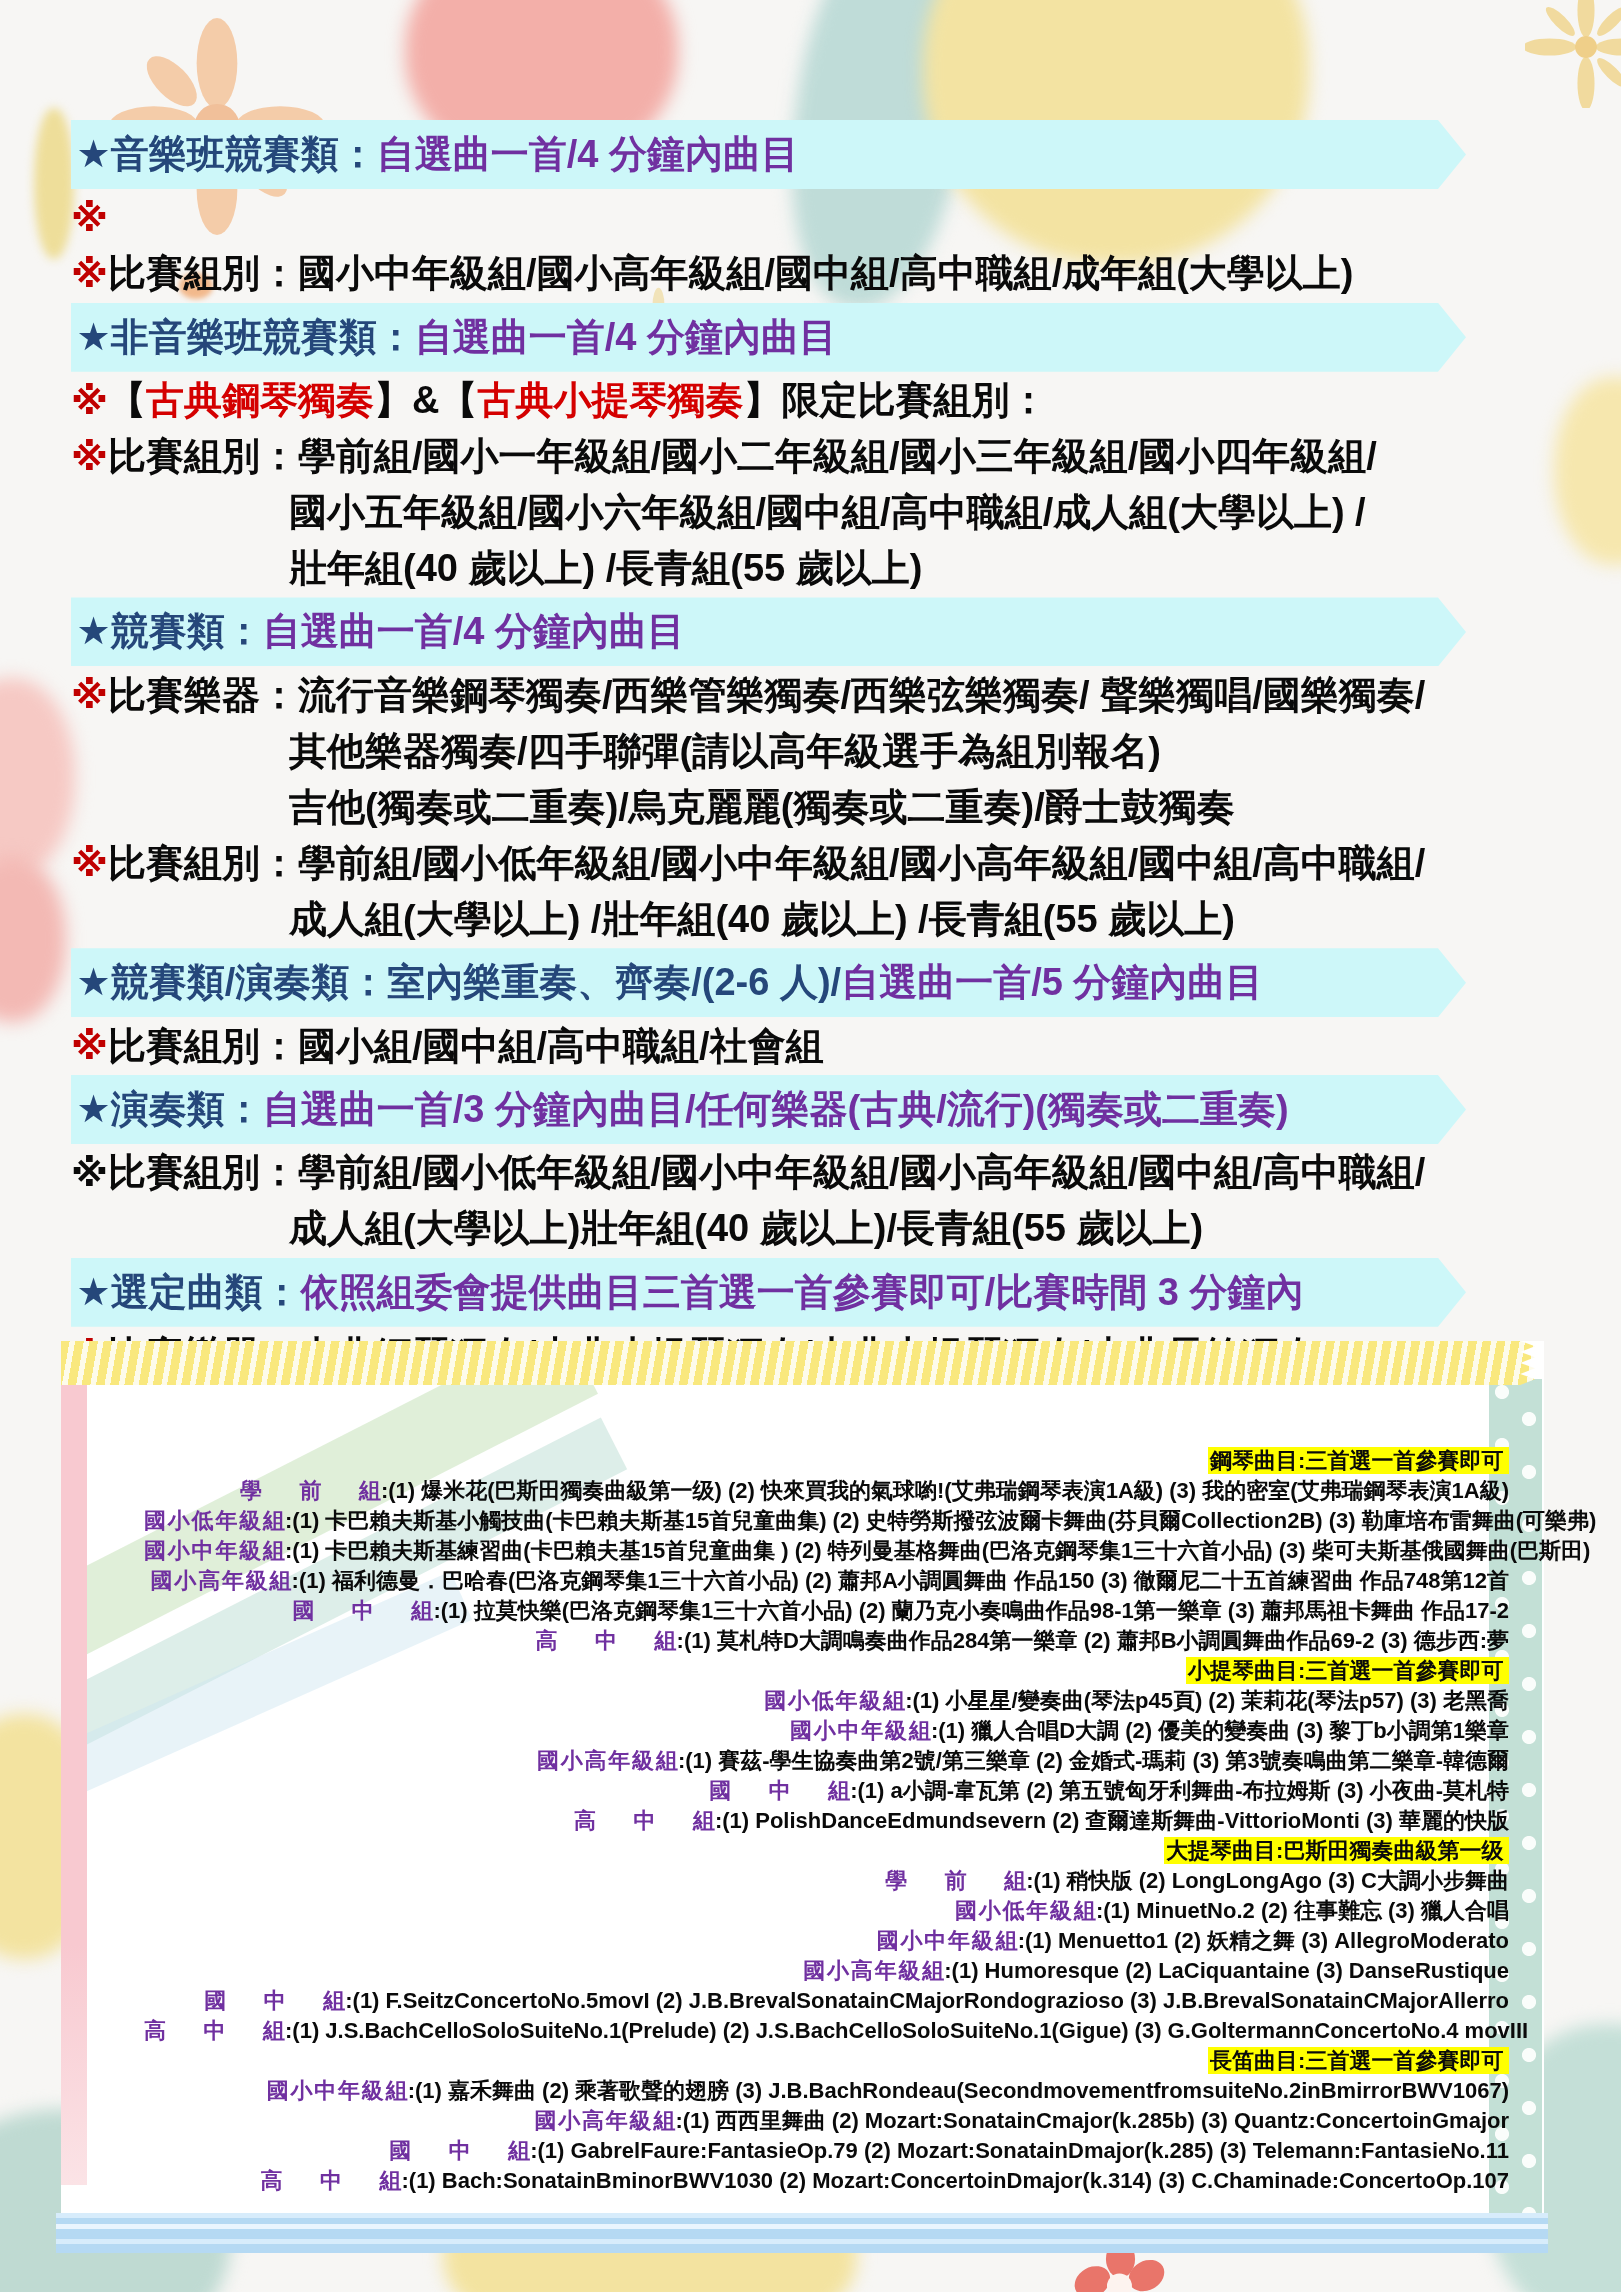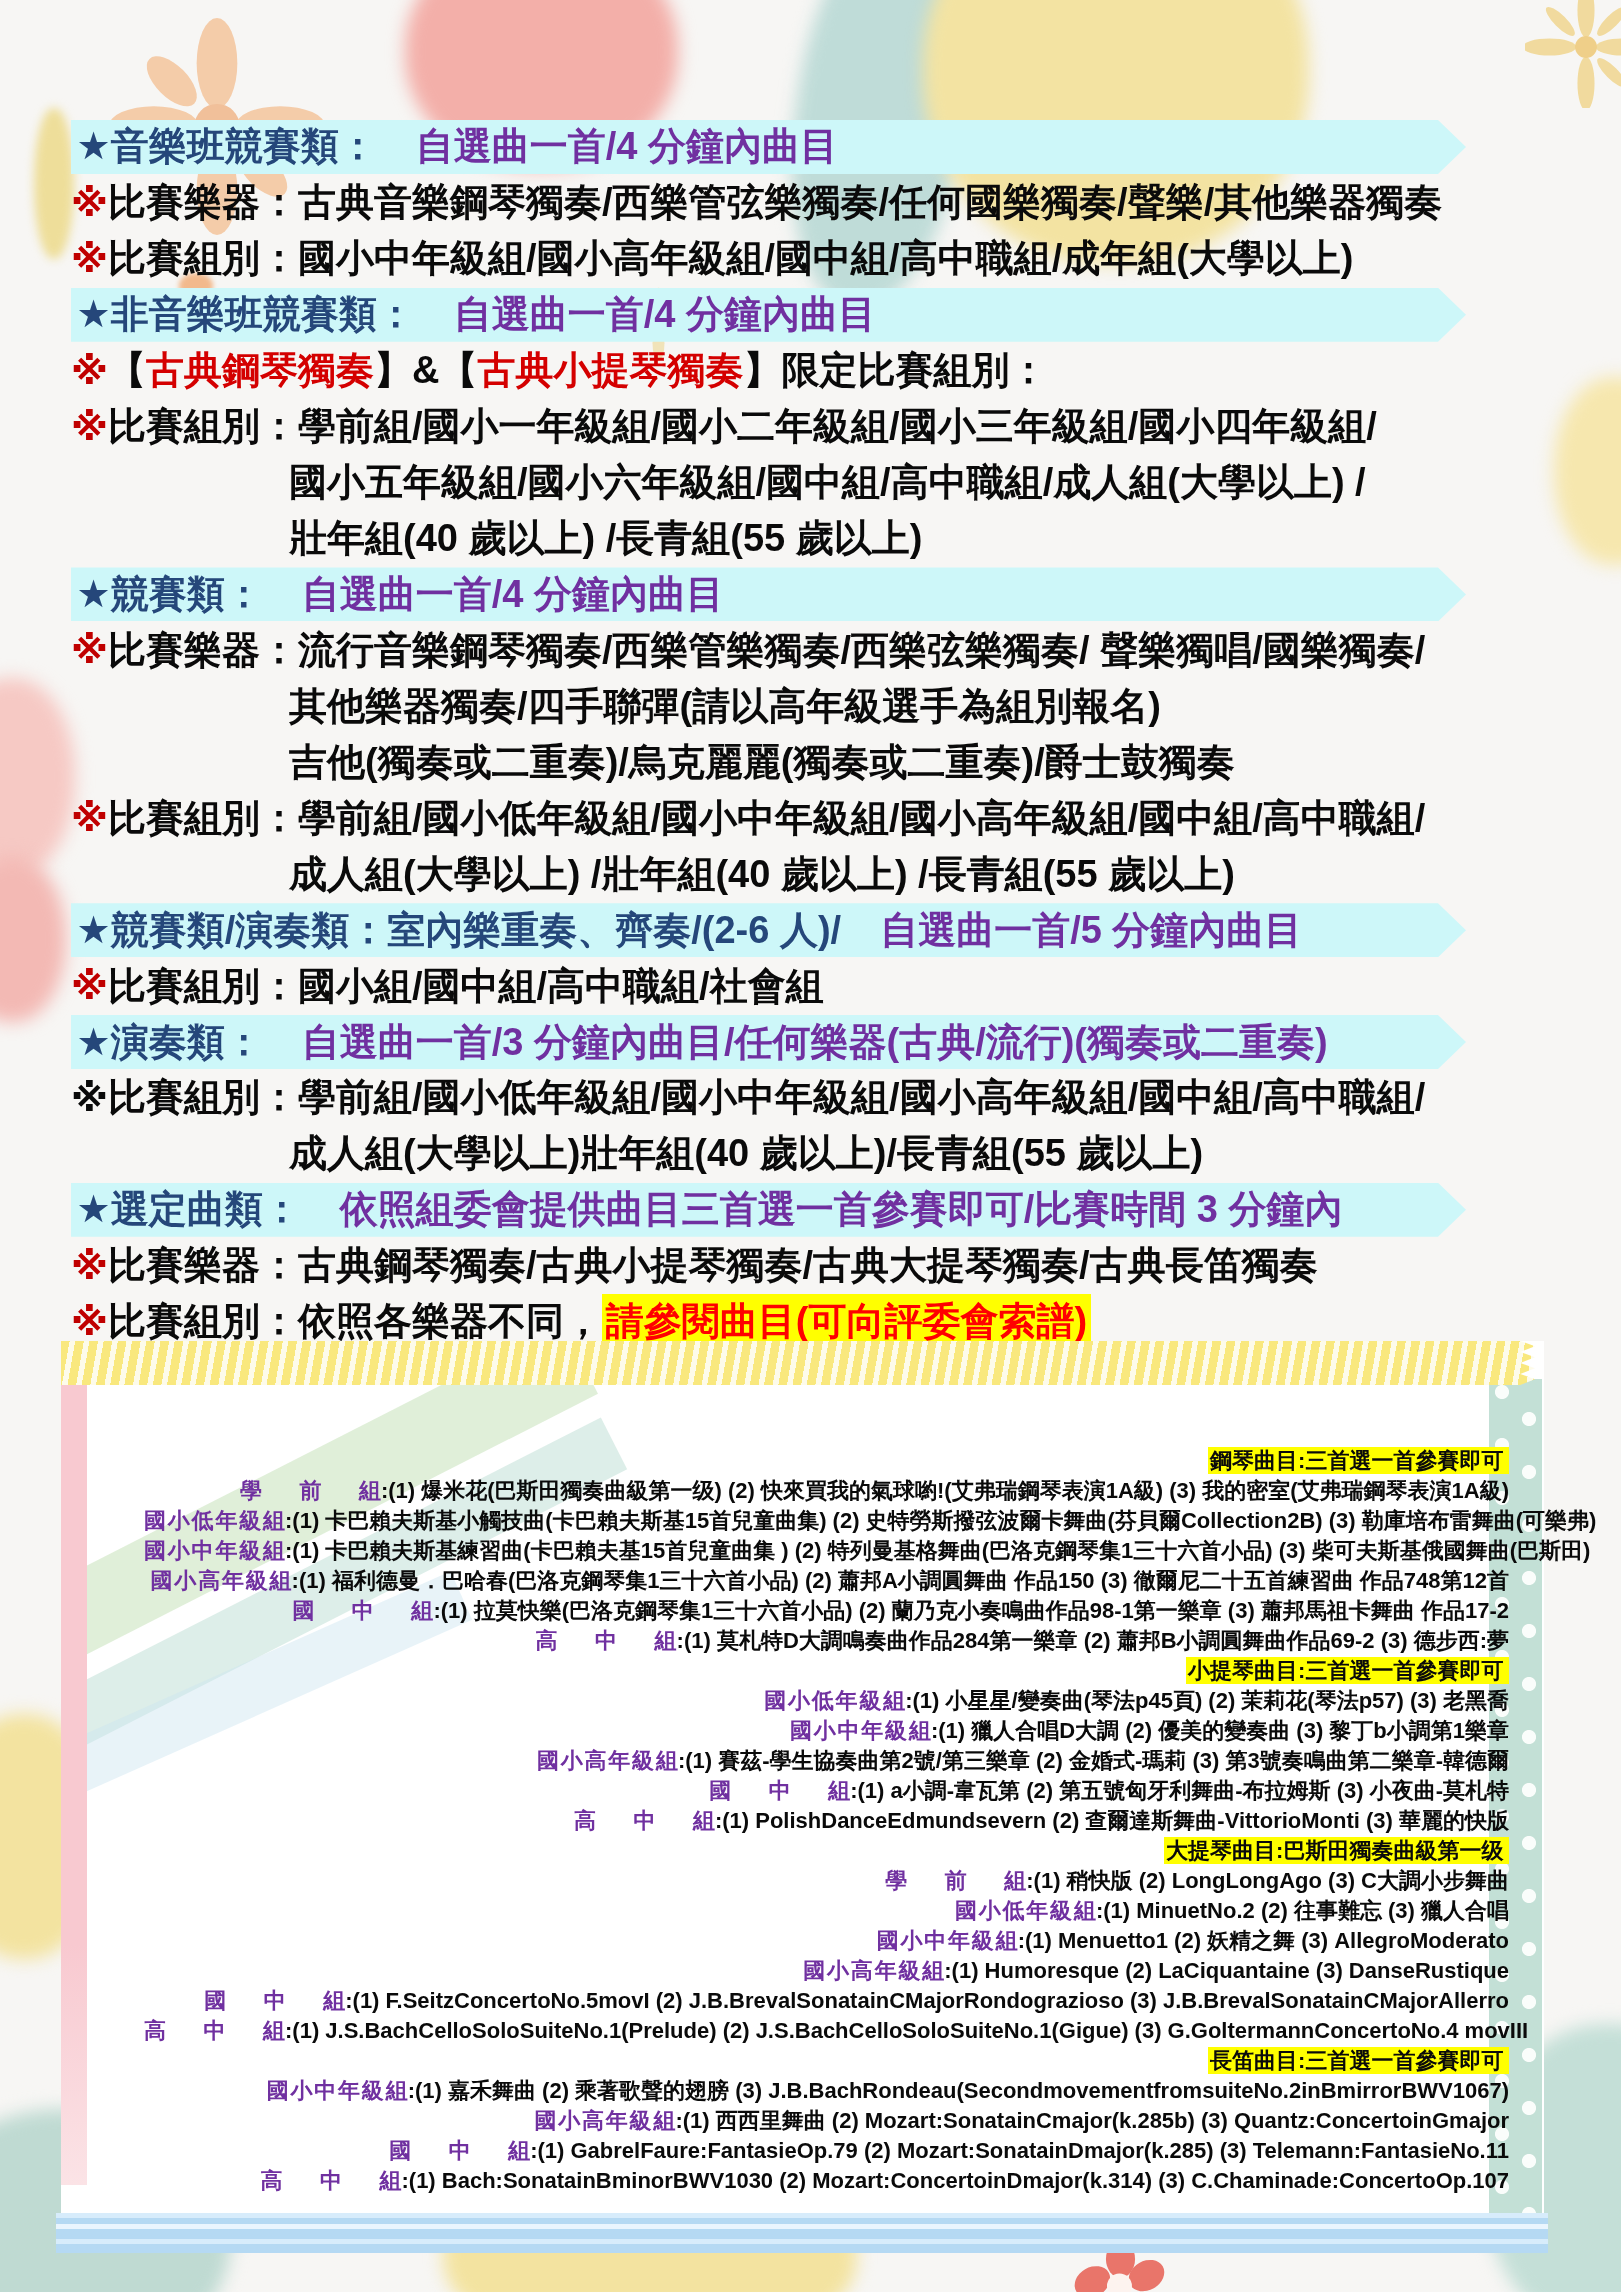--- a/index.html
+++ b/index.html
@@ -11,21 +11,21 @@
   }
   
   .blob{position:absolute;border-radius:48%;filter:blur(8.5px);pointer-events:none;}
   .deco{position:absolute;pointer-events:none;}
   
   .main-rows{position:absolute;left:71px;top:119px;width:1395px;}
   .mrow{height:56px;display:flex;align-items:center;white-space:nowrap;font-size:38px;}
   .mrow.banner{
     background:var(--banner-bg,#cdf7f9);
     clip-path:polygon(0 0,calc(100% - 28px) 0,100% 50%,calc(100% - 28px) 100%,0 100%);
-    height:54px;margin:0.9px 0;padding-left:5.6px;gap:39px;
+    height:69px;margin:0.9px 0;padding-left:5.6px;
   }
   .mrow .navy{color:var(--banner-navy,#25477a);}
   .mrow .purple{color:var(--banner-purple,#7030a0);}
   .marker{color:#0a0a0a;}
   .marker.red{color:var(--marker-red,#c00000);}
   .redtxt{color:var(--bracket-red,#d40000);}
   .mrow.indent{padding-left:218px;}
   .hl-red{background:var(--hl-yellow,#ffff00);color:var(--hl-red,#ff0000);padding:1.9px 3.8px;}
   
   .panel{position:absolute;left:61px;top:1341px;width:1483px;height:911px;background:#ffffff;}
@@ -124,21 +124,20 @@
     </svg>
   </div>
 
   <div class="main-rows">
       <div class="mrow banner">
         <span class="navy">★音樂班競賽類：</span>
         <span class="purple">自選曲一首/4 分鐘內曲目</span>
       </div>
       <div class="mrow line">
         <span class="marker red">※</span>
-        <span>比賽樂器：古典音樂鋼琴獨奏/西樂管弦樂獨奏/任何國樂獨奏/聲樂/其他樂器獨奏</span>
       </div>
       <div class="mrow line">
         <span class="marker red">※</span>
         <span>比賽組別：國小中年級組/國小高年級組/國中組/高中職組/成年組(大學以上)</span>
       </div>
       <div class="mrow banner">
         <span class="navy">★非音樂班競賽類：</span>
         <span class="purple">自選曲一首/4 分鐘內曲目</span>
       </div>
       <div class="mrow mixed">

